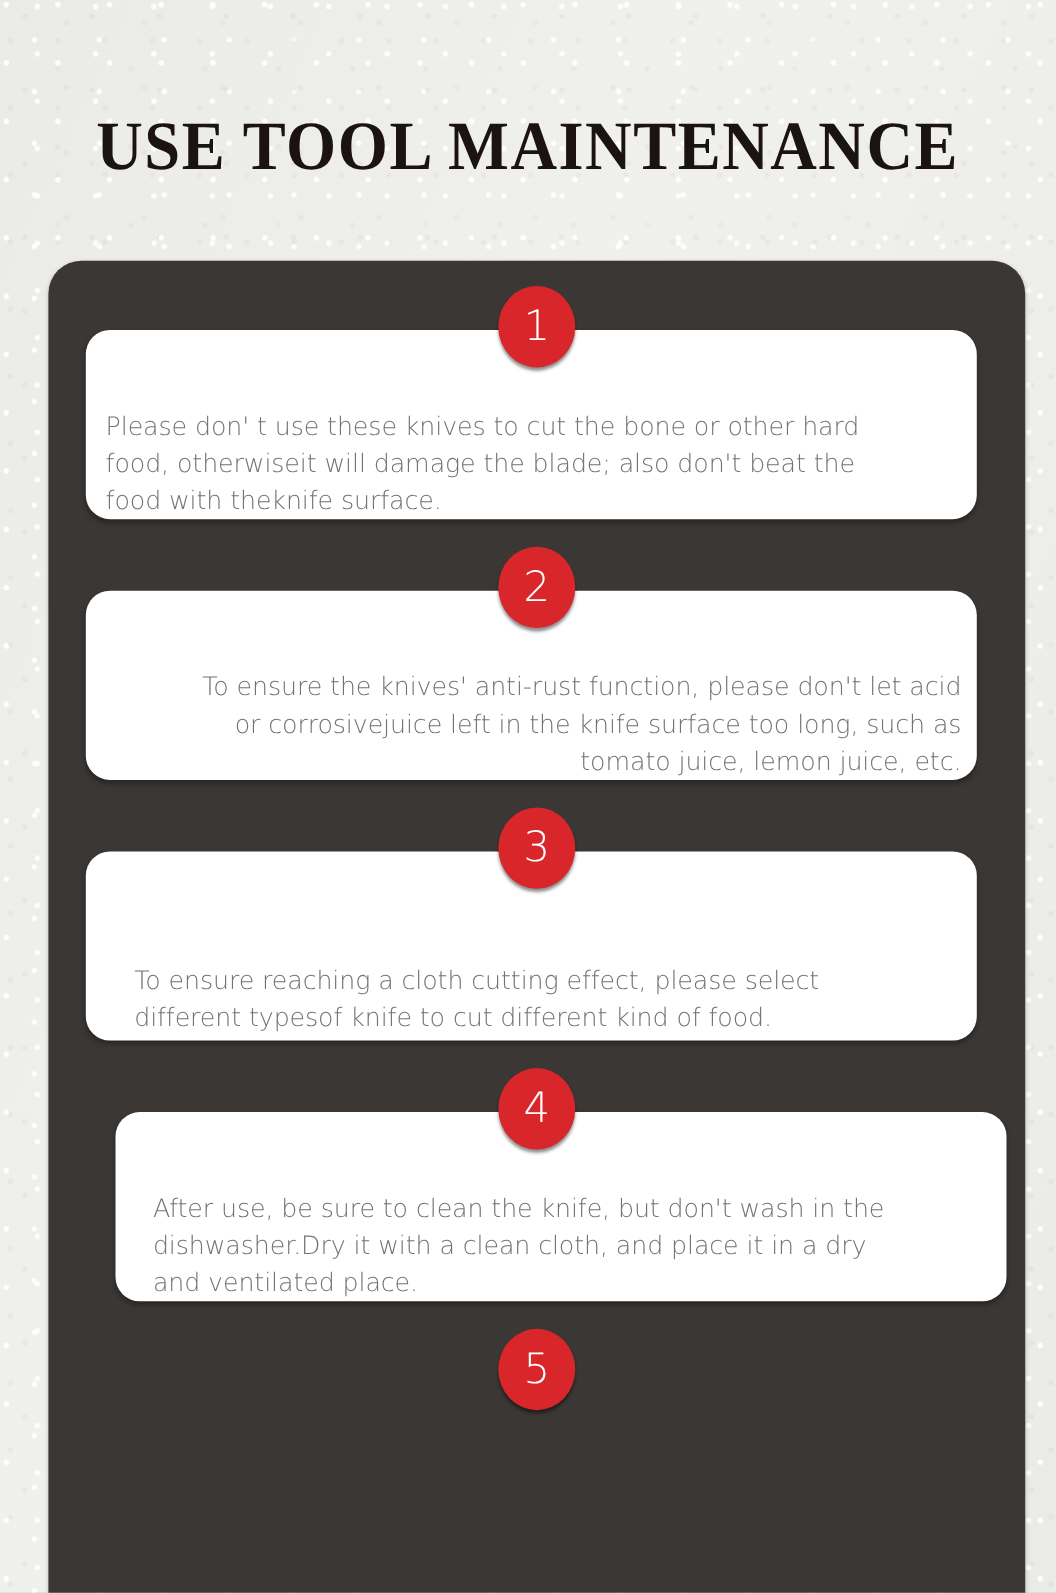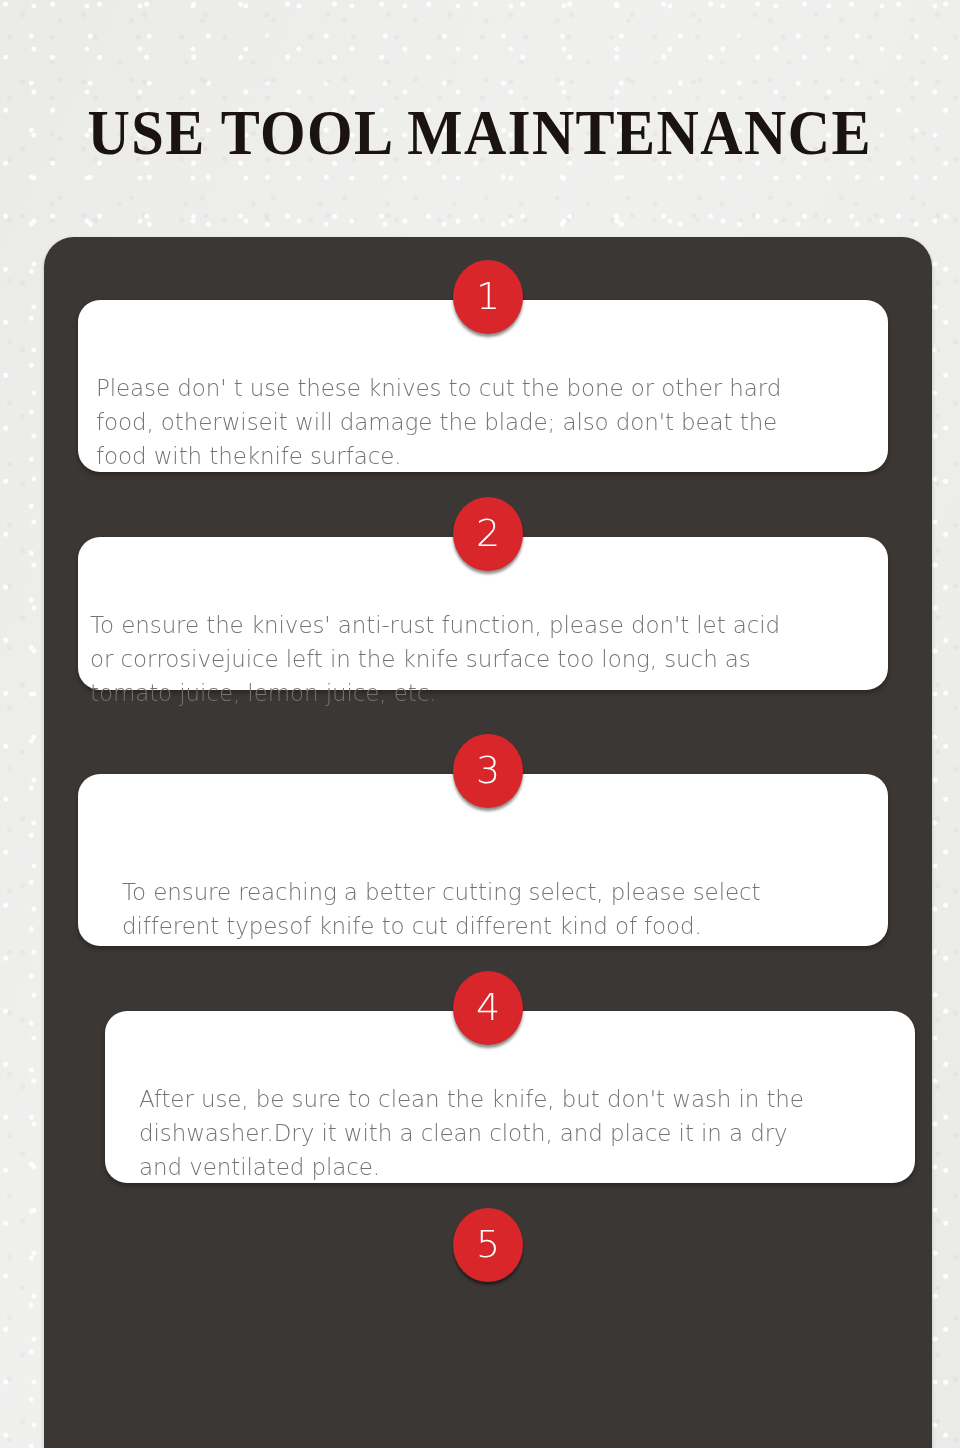--- a/index.html
+++ b/index.html
@@ -89,21 +89,21 @@
     line-height: 34px;
     color: #737373;
     white-space: pre-line;
     letter-spacing: -0.1px;
   }
 
   
   #card-1 { top: 63px;  height: 172px; }
   #card-1 .card-text { padding: 48px 22px 0 18px; }
 
-  #card-2 { top: 300px; height: 153px; }
+  #card-2 { top: 300px; height: 172px; text-align: right; }
   #card-2 .card-text { padding: 48px 14px 0 12px; }
 
   #card-3 { top: 537px; height: 172px; }
   #card-3 .card-text { padding: 78px 20px 0 44px; }
 
   #card-4 { top: 774px; height: 172px; margin-left: 27px; }
   #card-4 .card-text { padding: 48px 20px 0 34px; }
 
   #card-5 { top: 1011px; height: 172px; }
   #card-5 .card-text { padding: 48px 12px 0 28px; }
@@ -165,21 +165,21 @@
     <div class="card" id="card-2">
       <p class="card-text">To ensure the knives' anti-rust function, please don't let acid
 or corrosivejuice left in the knife surface too long, such as
 tomato juice, lemon juice, etc.</p>
     </div>
 
     <div class="badge" id="badge-3">
       <span class="badge-number">3</span>
     </div>
     <div class="card" id="card-3">
-      <p class="card-text">To ensure reaching a better cutting select, please select
+      <p class="card-text">To ensure reaching a cloth cutting effect, please select
 different typesof knife to cut different kind of food.</p>
     </div>
 
     <div class="badge" id="badge-4">
       <span class="badge-number">4</span>
     </div>
     <div class="card" id="card-4">
       <p class="card-text">After use, be sure to clean the knife, but don't wash in the
 dishwasher.Dry it with a clean cloth, and place it in a dry
 and ventilated place.</p>

